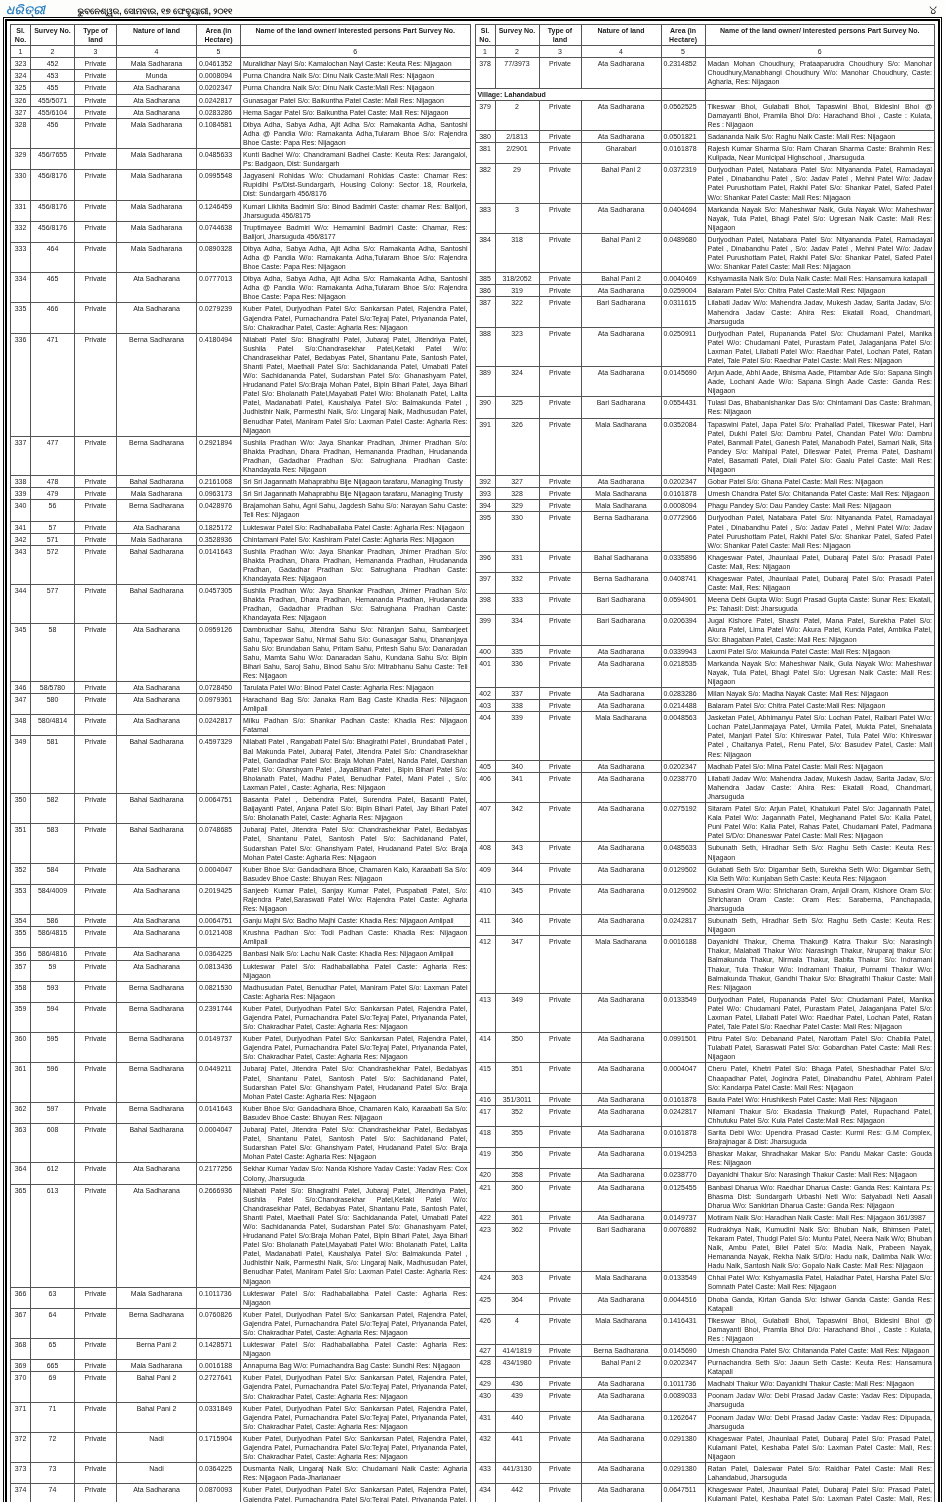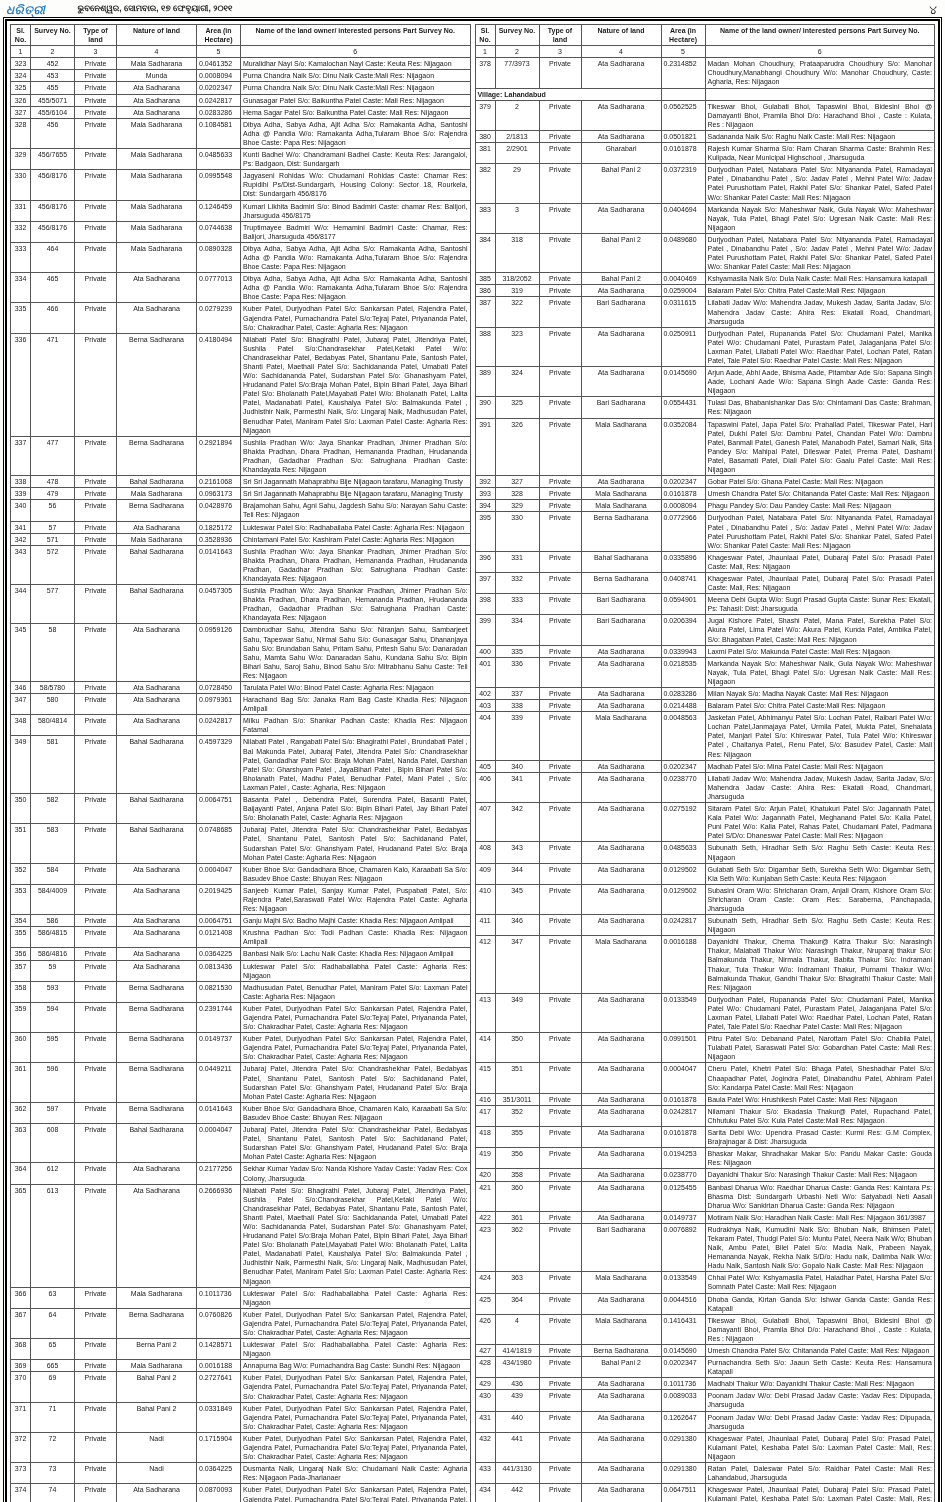--- a/index.html
+++ b/index.html
@@ -1,17 +1,17 @@
 <!DOCTYPE html>
 <html><head>
 <meta charset="utf-8">
 <style>
   html,body{margin:0;padding:0;background:#e8e8e8;}
   body{width:945px;min-height:1502px;background:#fdfdfc;font-family:"Liberation Sans",sans-serif;color:#1a1a1a;}
-  .masthead{display:flex;align-items:flex-start;padding:3px 8px 2px 6px;}
+  .masthead{display:flex;align-items:flex-end;padding:3px 8px 2px 6px;}
   .logo{color:#2a7fc0;font-weight:bold;font-style:italic;font-size:12px;letter-spacing:.5px;}
   .dateline{font-size:8.5px;font-weight:bold;margin-left:8px;color:#222;padding-left:24px;}
   .pageno{margin-left:auto;font-size:12px;color:#111;}
   .frame{margin:0 5px;border:2px solid #000;outline:1px solid #000;outline-offset:1px;padding:3px;display:flex;gap:4px;align-items:flex-start;background:#fff;}
   table.land{border-collapse:collapse;table-layout:fixed;width:50%;}
   table.land th,table.land td{border:1px solid #555;padding:1px 2px;font-size:7px;line-height:1.3;vertical-align:top;word-wrap:break-word;}
   table.land th{font-weight:bold;text-align:center;vertical-align:top;}
   .numrow td{text-align:center;padding:0 2px;}
   col.c-sl{width:20px;} col.c-survey{width:44px;} col.c-type{width:42px;}
   col.c-nature{width:80px;} col.c-area{width:44px;}

